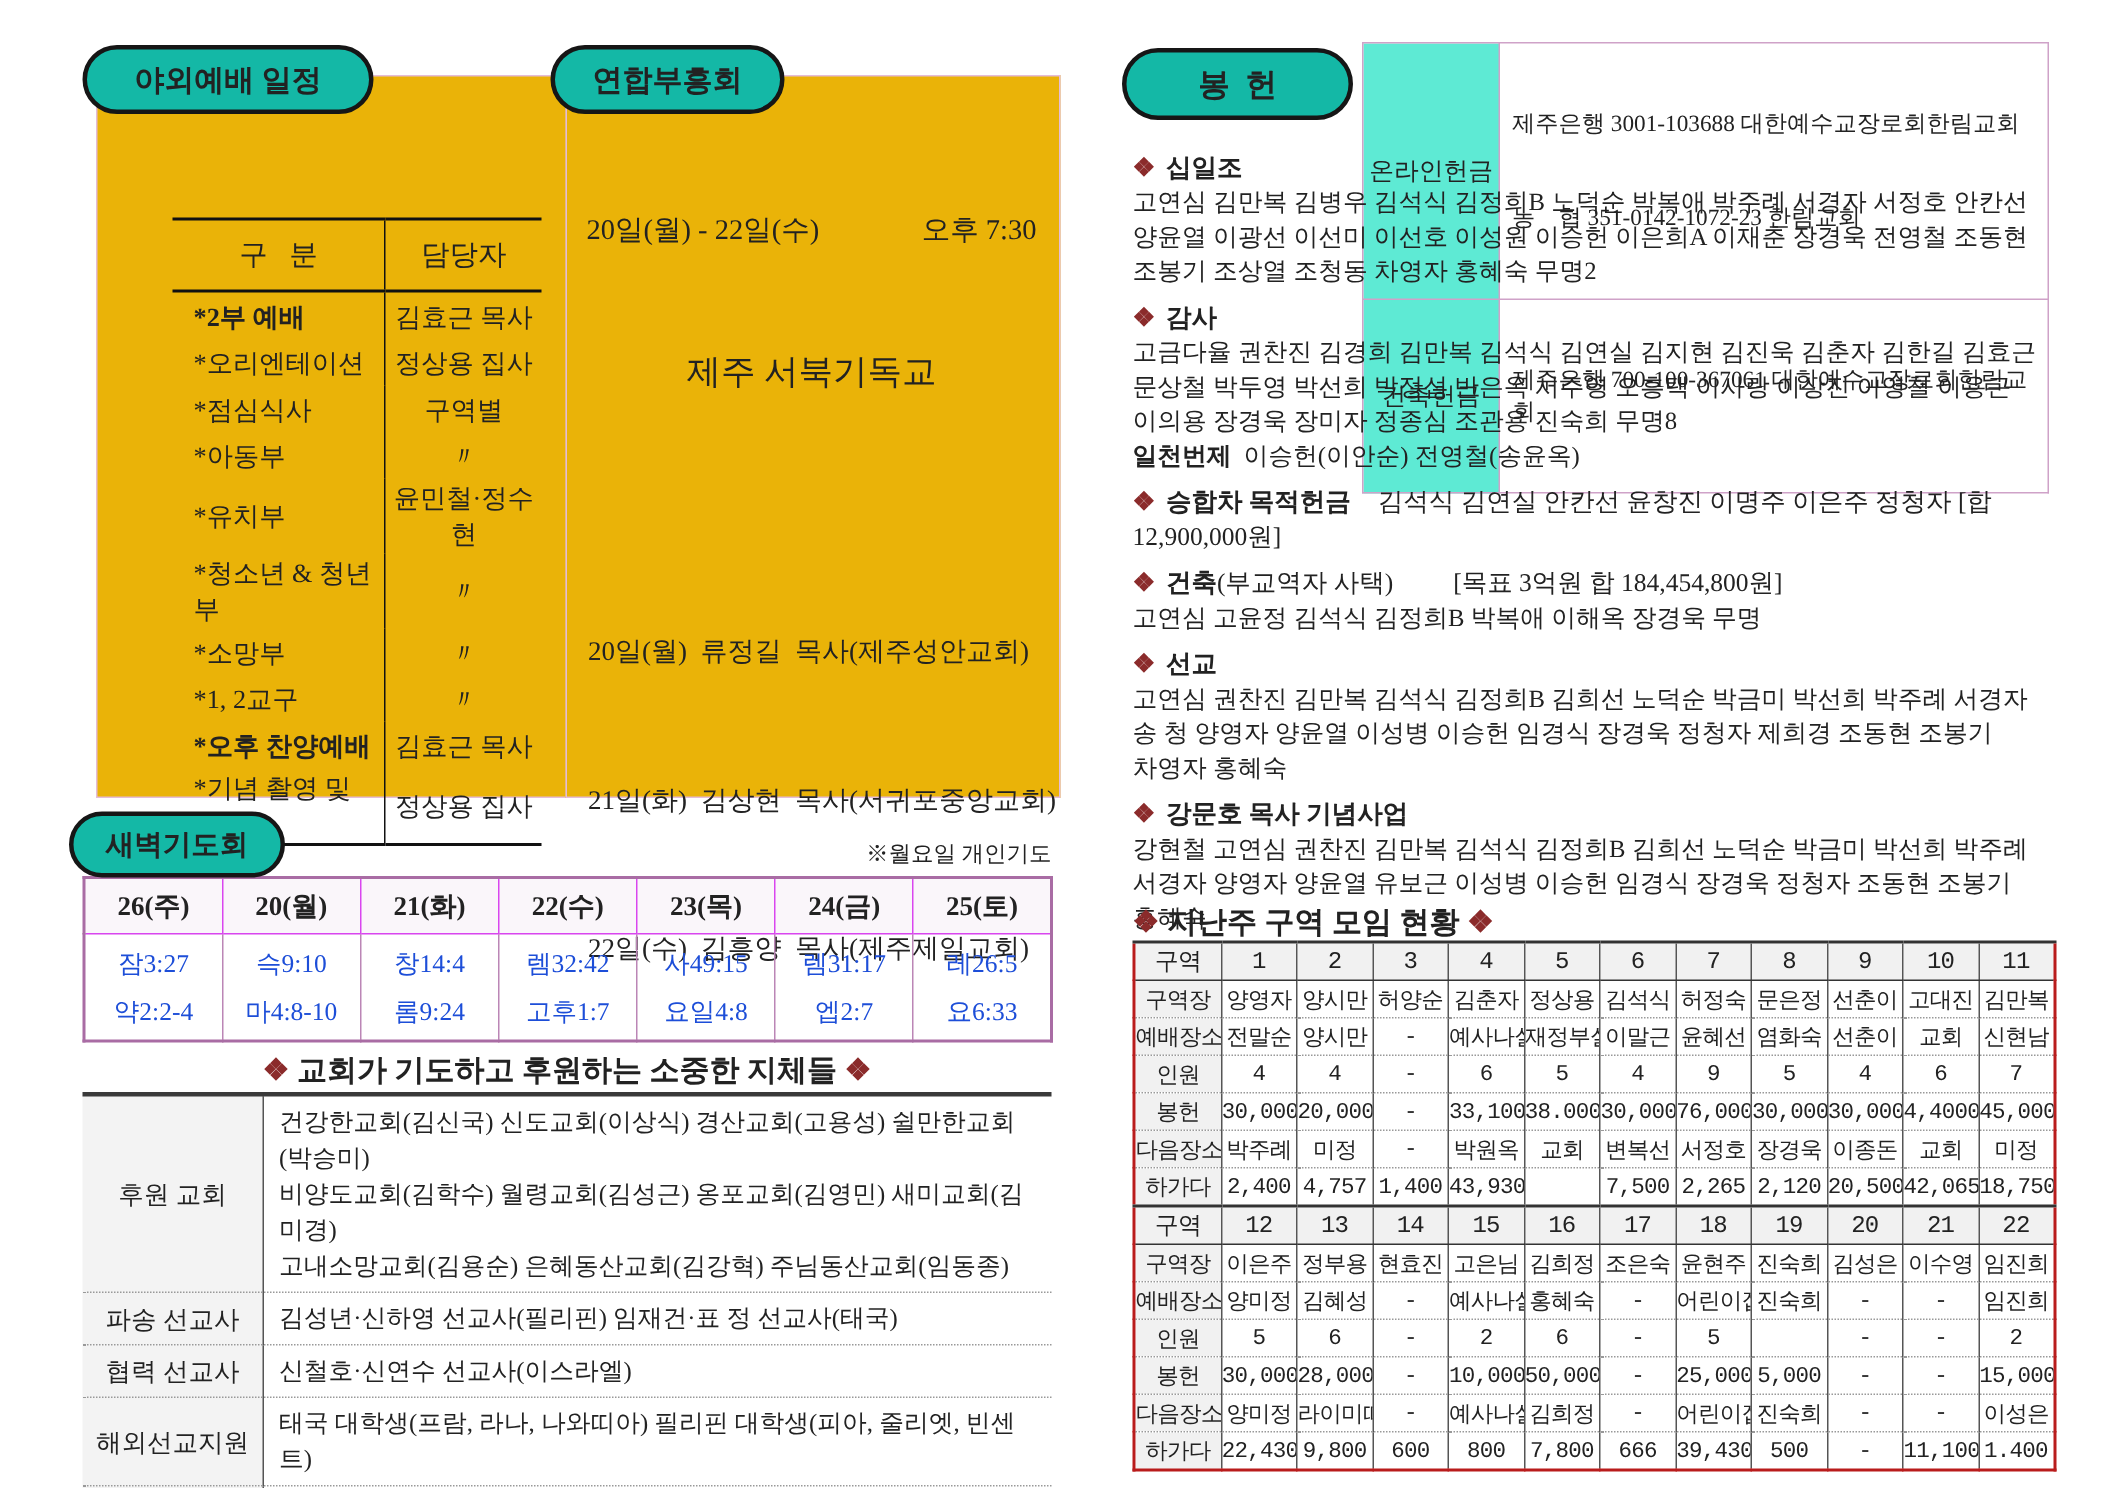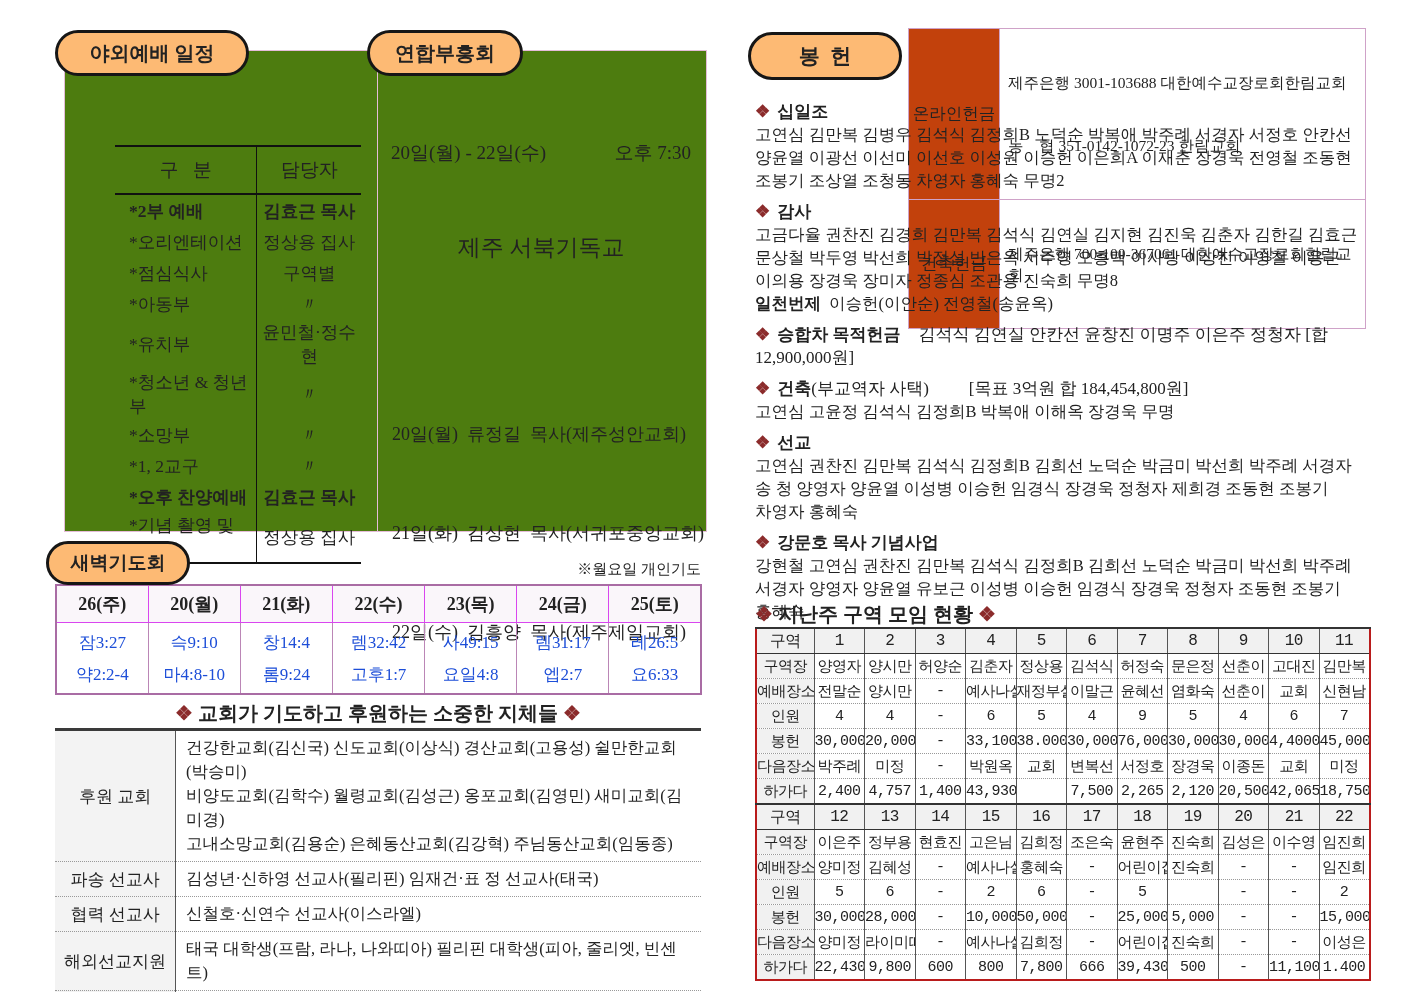--- a/index.html
+++ b/index.html
@@ -1,44 +1,44 @@
 <!DOCTYPE html>
 <html><head>
 <meta charset="utf-8">
 <style>
   html,body{margin:0;padding:0;background:#fff;}
   .canvas{position:relative;width:1403px;height:992px;background:#ffffff;
           font-family:"Liberation Serif","DejaVu Serif",serif;color:#222;overflow:hidden;}
   .pre{white-space:pre-wrap;}
 
   
-  .pill{position:absolute;background:#fdba74;border:3px solid #161616;border-radius:24px;
+  .pill{position:absolute;background:#14b8a6;border:3px solid #161616;border-radius:24px;
         display:flex;align-items:center;justify-content:center;font-weight:bold;
         font-size:20px;z-index:5;white-space:pre;}
   .pill1{left:55px;top:30px;width:188px;height:40px;}
   .pill2{left:367px;top:30px;width:150px;height:40px;}
   .pill3{left:46px;top:541px;width:138px;height:38px;font-size:19px;}
   .pill5{left:748px;top:32px;width:148px;height:42px;font-size:21px;}
 
   
-  .box{position:absolute;border:1.5px solid #e4bcd8;background:#4d7c0f;}
+  .box{position:absolute;border:1.5px solid #e4bcd8;background:#eab308;}
   .box1{left:64px;top:50px;width:312px;height:480px;}
   .box2{left:377px;top:50px;width:328px;height:480px;}
 
   
   .outdoor-table{position:absolute;left:50px;top:94px;width:246px;border-collapse:collapse;}
   .outdoor-table th{border-top:2px solid #111;border-bottom:2px solid #111;height:44px;
         font-weight:normal;font-size:19px;white-space:pre;}
   .outdoor-table th.c1{border-right:1.5px solid #111;}
   .outdoor-table td{height:29px;font-size:17.5px;}
   .outdoor-table td.c1{border-right:1.5px solid #111;padding-left:14px;}
   .outdoor-table td.c2{text-align:center;}
   .outdoor-table tr.last td{border-bottom:2px solid #111;}
   .outdoor-table tr.b td{font-weight:bold;}
-  .outdoor-table tr.b td.c2{font-weight:bold;}
+  .outdoor-table tr.b td.c2{font-weight:normal;}
 
   
   .rev-date{position:absolute;left:391px;top:140px;width:300px;display:flex;
         justify-content:space-between;font-size:19px;white-space:pre;}
   .rev-c1{position:absolute;left:377px;top:232px;width:328px;text-align:center;font-size:23px;}
   .rev-c2{position:absolute;left:377px;top:278px;width:328px;text-align:center;font-size:23px;}
   .rev-speakers{position:absolute;left:392px;top:352px;font-size:18px;line-height:33px;white-space:pre;}
 
   
   .dawn-note{position:absolute;left:55px;top:560px;width:646px;text-align:right;font-size:15px;}
@@ -59,21 +59,21 @@
   .sup-table td{vertical-align:middle;}
   .sup-table td.lab{width:118px;background:#f3f3f3;text-align:center;
         border-right:1.5px solid #555;font-size:17px;white-space:pre;}
   .sup-table tr+tr td{border-top:1px dotted #999;}
   .sup-table td.con{padding:5px 10px;line-height:24px;}
 
   
   .bank-table{position:absolute;left:908px;top:28px;width:458px;border-collapse:collapse;
         border:1.5px solid #cfa2c8;font-size:15.5px;}
   .bank-table td{border:1px solid #cfa2c8;}
-  .bank-table td.lab{width:88px;background:#c2410c;text-align:center;font-size:16.5px;}
+  .bank-table td.lab{width:88px;background:#5eead4;text-align:center;font-size:16.5px;}
   .bank-table td.con{padding:1px 8px;line-height:21px;white-space:pre-wrap;}
 
   
   .off-wrap{position:absolute;left:755px;top:92px;width:618px;}
   .off-head{font-weight:bold;font-size:17px;margin-top:8px;line-height:23px;}
   .off-head .dia{margin-right:7px;}
   .off-head .note{font-weight:normal;}
   .off-head .tail{font-weight:normal;margin-left:40px;}
   .off-head .inline{font-weight:normal;margin-left:18px;}
   .off-line{font-size:16.5px;line-height:23px;text-align:justify;}

